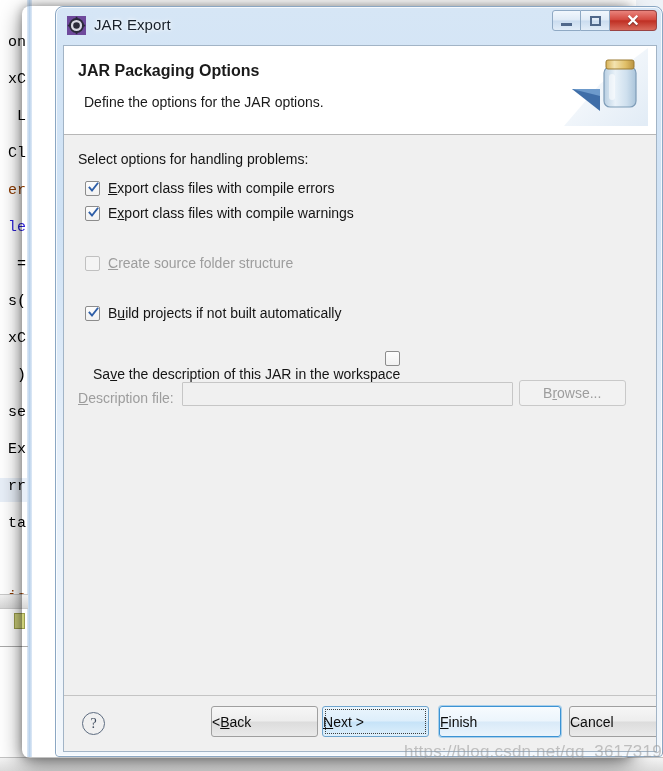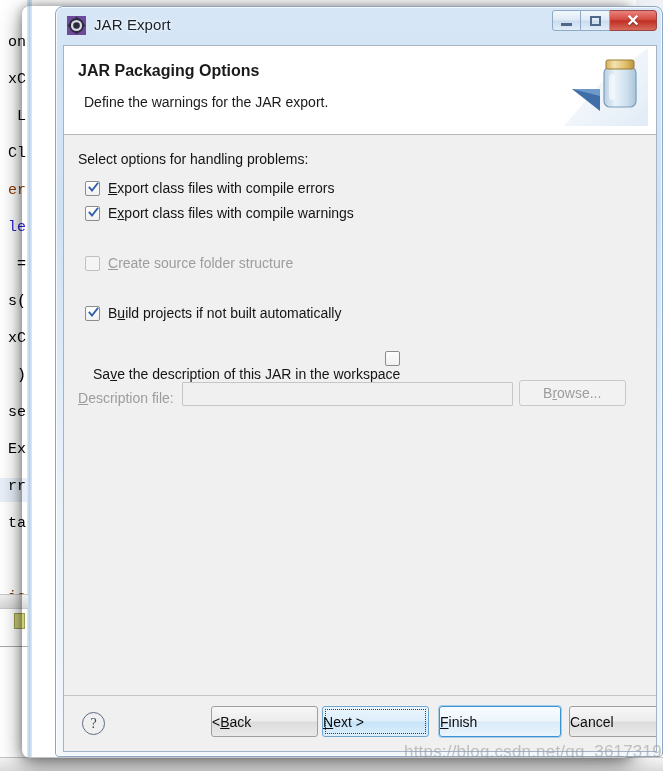--- a/index.html
+++ b/index.html
@@ -541,21 +541,21 @@
       <div class="winbtn" id="btn-close">
         <span id="close-glyph">✕</span>
       </div>
     </div>
   </div>
 
   <div id="dialog-client">
 
     <div id="wizard-header">
       <div id="wizard-title">JAR Packaging Options</div>
-      <div id="wizard-desc">Define the warnings for the JAR export.</div>
+      <div id="wizard-desc">Define the options for the JAR options.</div>
       <span id="wizard-banner-icon">
         <svg width="84" height="78" viewBox="0 0 84 78">
           <defs>
             <linearGradient id="jarg" x1="0" y1="0" x2="1" y2="0">
               <stop offset="0%" stop-color="#b9cfe2"></stop>
               <stop offset="35%" stop-color="#e9f2f9"></stop>
               <stop offset="70%" stop-color="#cfe0ee"></stop>
               <stop offset="100%" stop-color="#aac4da"></stop>
             </linearGradient>
             <linearGradient id="lidg" x1="0" y1="0" x2="1" y2="0">

